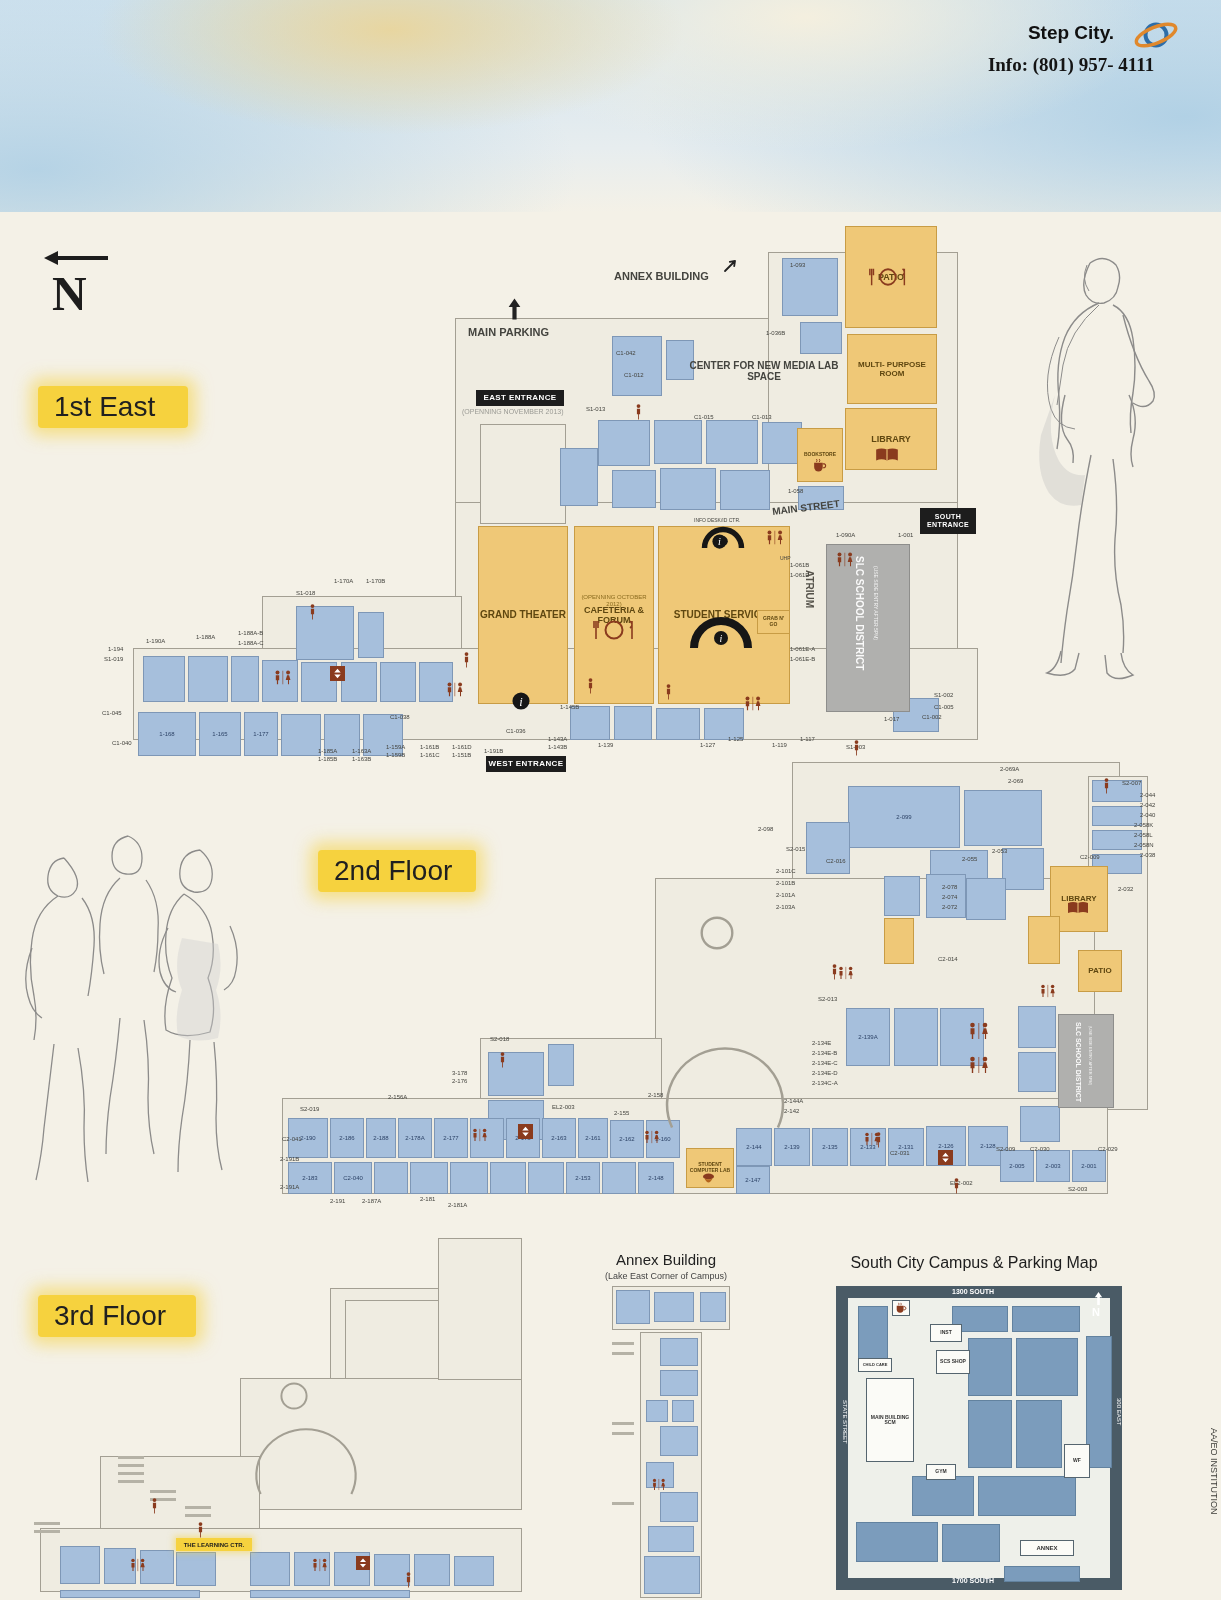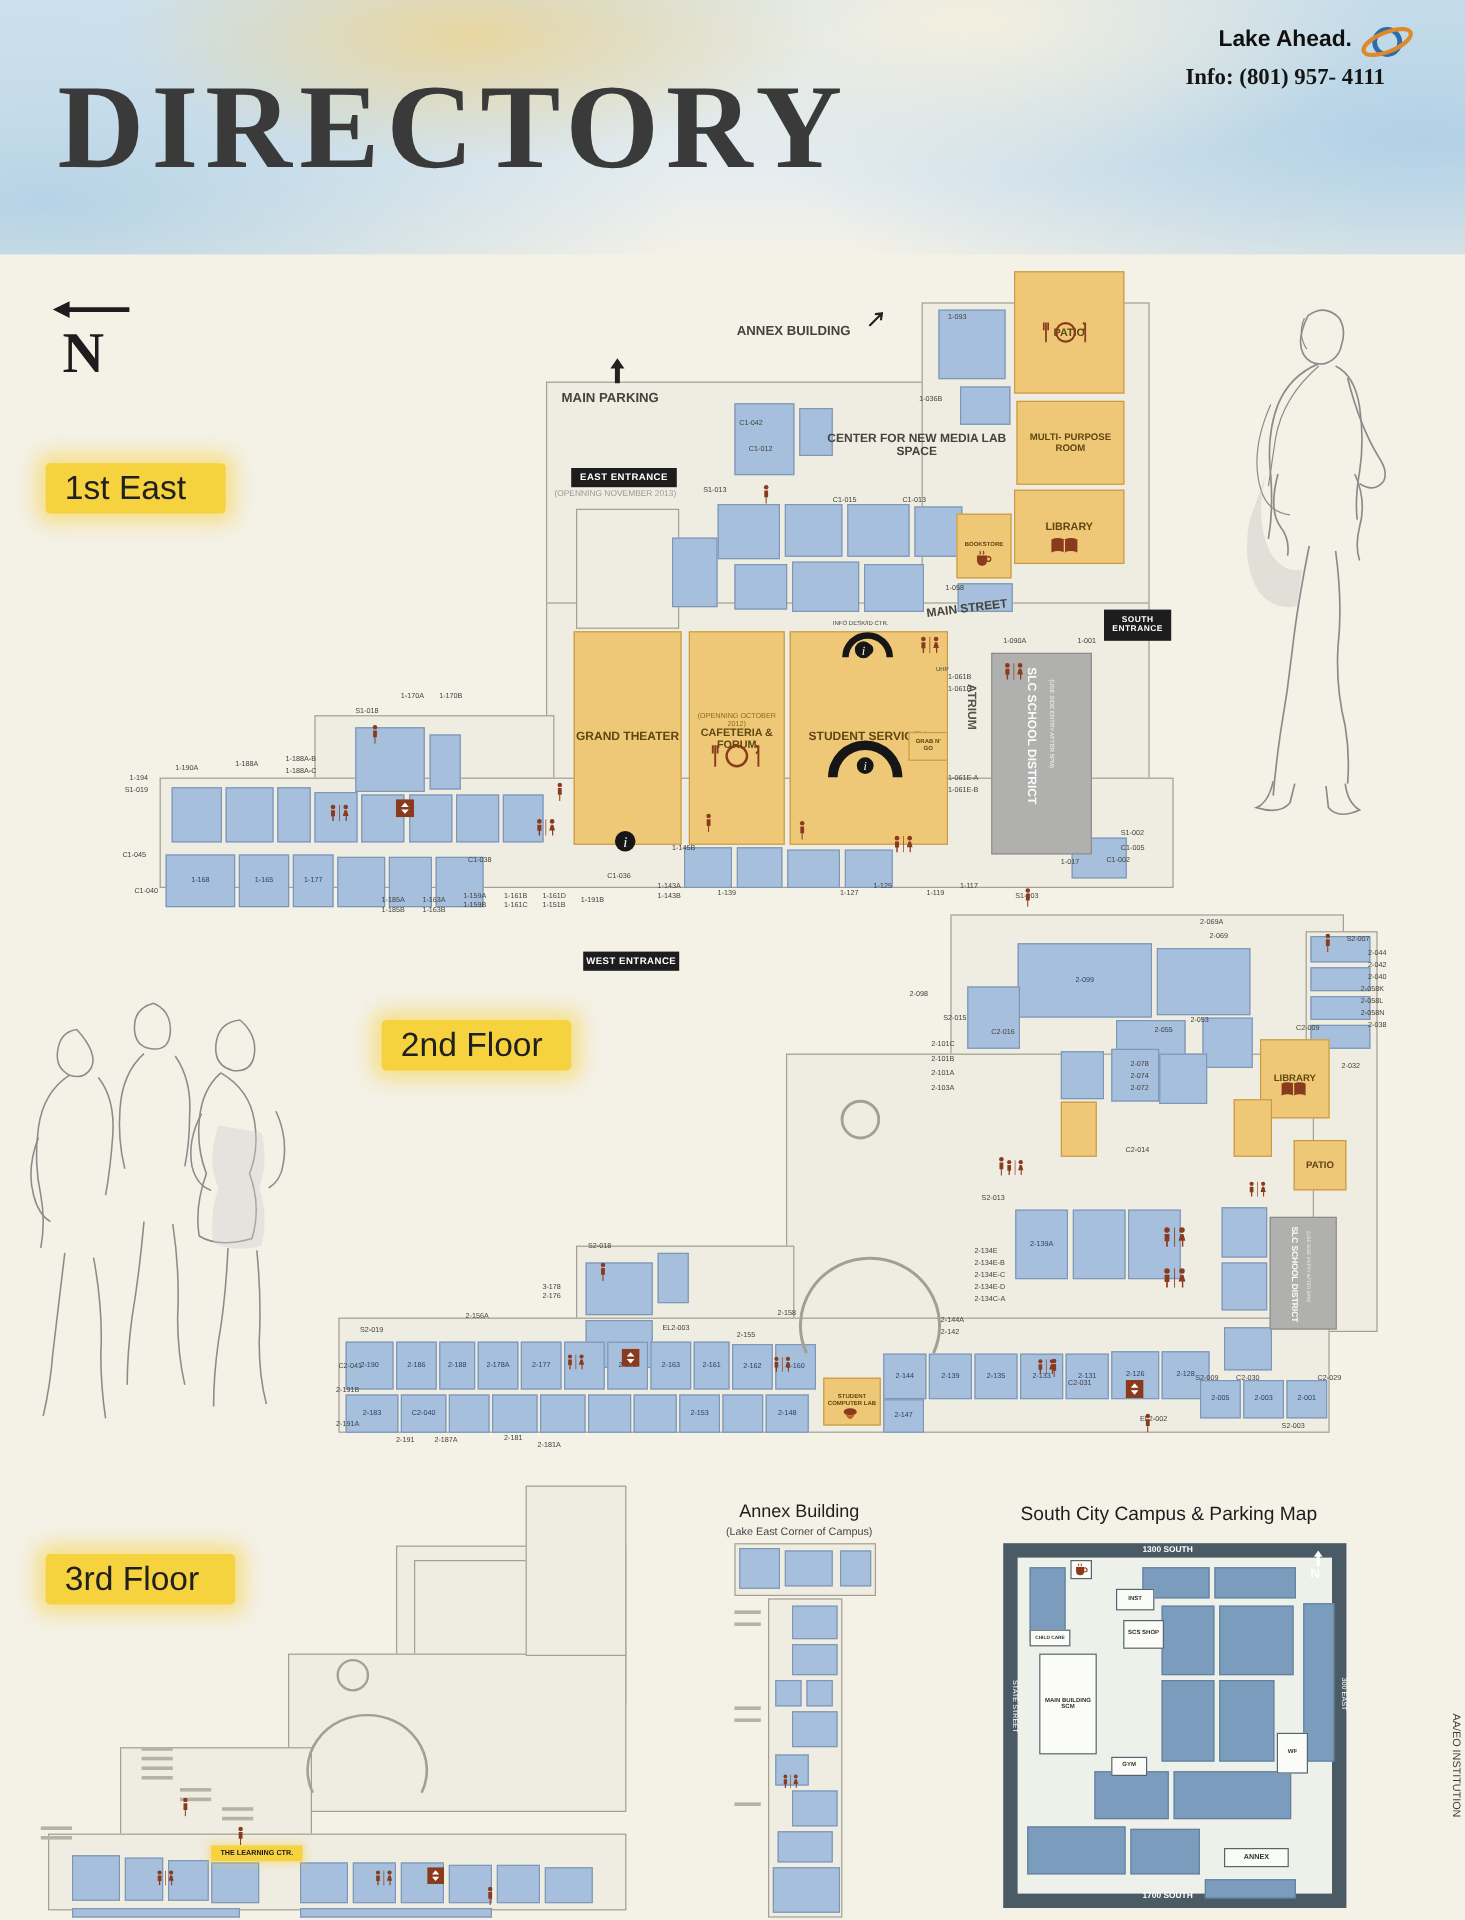--- a/index.html
+++ b/index.html
@@ -43,29 +43,28 @@
   .micro{background:#b5b2a6;z-index:3;}
   .wc,.p1,.elev,.info,.arc,.book,.cup,.food,.arrup,.arrne,.circle,.arcbig,.acorn{z-index:5;color:#222;}
   .it svg{display:block;width:100%;height:100%;}
 </style>
 </head>
 <body>
 
 <div id="page">
 
   <div class="header">
-    <div class="big">DIRECTORY</div>
     <div class="logo">
       <span class="orbit">
         <svg viewBox="0 0 46 46">
             <circle cx="23" cy="23" r="10.5" fill="none" stroke="#2d6da8" stroke-width="4"></circle>
             <ellipse cx="23" cy="23" rx="21" ry="8" fill="none" stroke="#e0882c" stroke-width="3.5" transform="rotate(-22 23 23)"></ellipse>
           </svg>
       </span>
-      <div class="tag">Lake Ahead.</div>
+      <div class="tag">Step City.</div>
       <div class="phone">Info: (801) 957- 4111</div>
     </div>
   </div>
 
   <div class="compass">
     <svg width="64" height="16" viewBox="0 0 64 16">
         <path d="M0 8L14 1v5h50v4H14v5z" fill="#1d1d1d"></path>
       </svg>
     <div class="cN">N</div>
   </div>
@@ -208,21 +207,21 @@
           <text x="33" y="31.5" text-anchor="middle" font-size="10" font-style="italic" font-family="Liberation Serif,serif" fill="#fff">i</text>
         </svg>
       </div>
       <div class="it rg" style="left: 826px; top: 544px; width: 84px; height: 168px;"></div>
       <div class="it vt" style="left: 848px; top: 556px; width: 16px; height: 150px; font-size: 10px; color: rgb(250, 250, 250); font-weight: bold;">SLC SCHOOL DISTRICT</div>
       <div class="it vt" style="left: 868px; top: 566px; width: 10px; height: 136px; font-size: 5px; color: rgb(242, 242, 242);">(USE SIDE ENTRY AFTER 5PM)</div>
       <div class="it vt" style="left: 800px; top: 570px; width: 14px; height: 80px; font-size: 10px; color: rgb(85, 82, 74); font-weight: bold;">ATRIUM</div>
       <div class="it blk" style="left: 476px; top: 390px; width: 88px; height: 16px; font-size: 8px;">EAST ENTRANCE</div>
       <div class="it txt" style="left: 462px; top: 408px; font-size: 7px; color: rgb(154, 154, 148);">(OPENNING NOVEMBER 2013)</div>
       <div class="it blk" style="left: 920px; top: 508px; width: 56px; height: 26px; font-size: 7px;">SOUTH ENTRANCE</div>
-      <div class="it blk" style="left: 486px; top: 793px; width: 80px; height: 16px; font-size: 8px;">WEST ENTRANCE</div>
+      <div class="it blk" style="left: 486px; top: 756px; width: 80px; height: 16px; font-size: 8px;">WEST ENTRANCE</div>
       <div class="it txt" style="left: 614px; top: 270px; font-size: 11px; font-weight: bold;">ANNEX BUILDING</div>
       <div class="it arrne" style="left: 722px; top: 256px; width: 18px; height: 18px;">
         <svg viewBox="0 0 18 18">
           <path d="M3 15L13 5M13 5l-5.2.8M13 5l-.8 5.2" stroke="#222" stroke-width="1.8" fill="none" stroke-linecap="round"></path>
         </svg>
       </div>
       <div class="it txt" style="left: 468px; top: 326px; font-size: 11px; font-weight: bold;">MAIN PARKING</div>
       <div class="it arrup" style="left: 508px; top: 298px; width: 13px; height: 22px;">
         <svg viewBox="0 0 10 16">
           <path d="M5 0L9.5 6.5H6.6V16H3.4V6.5H.5z" fill="currentColor"></path>

